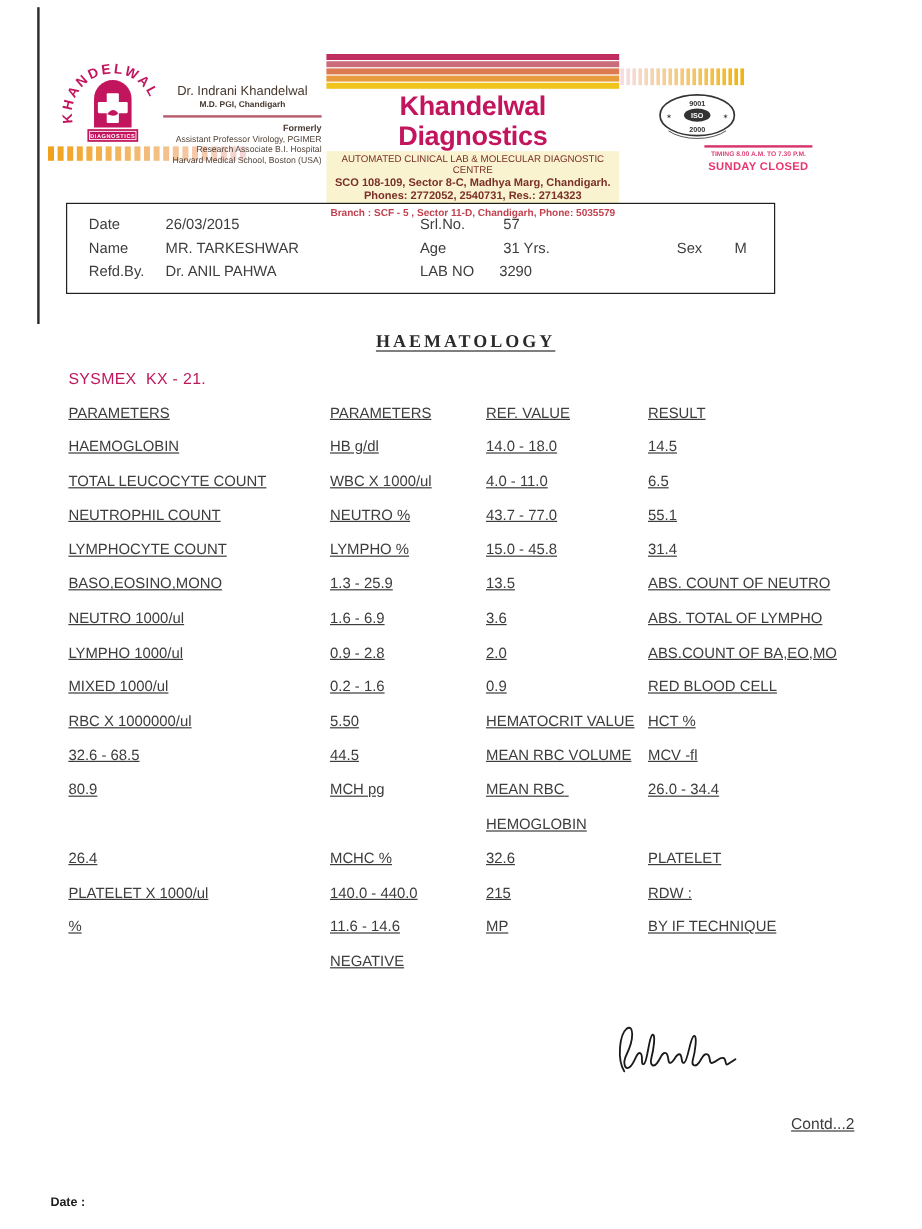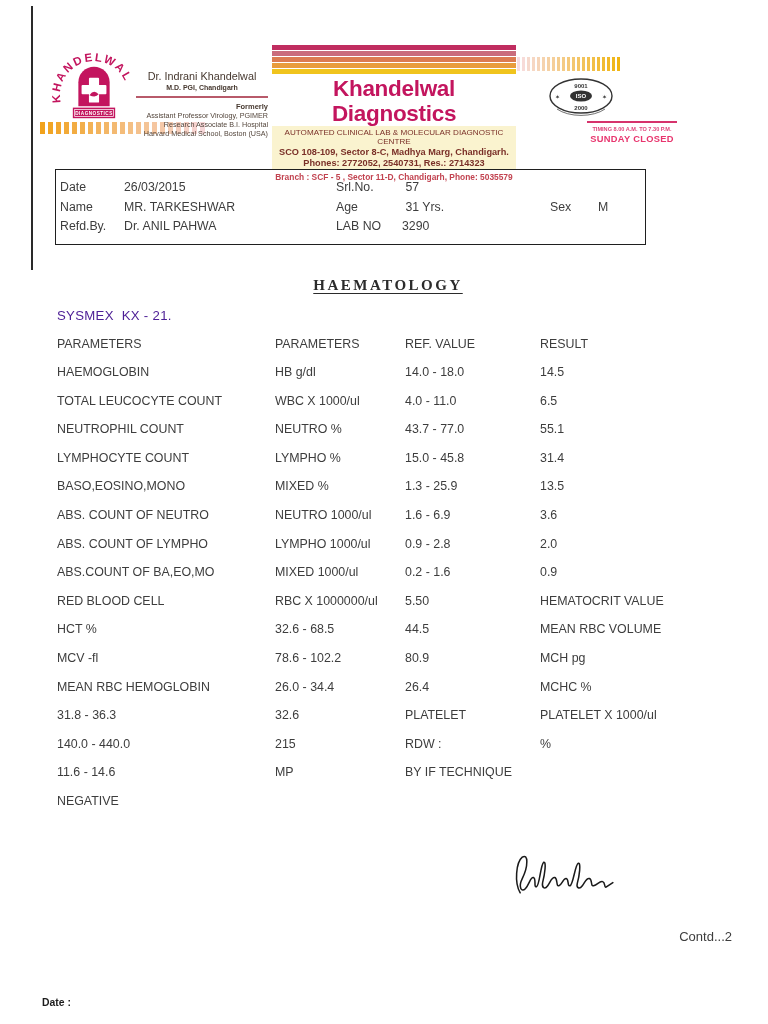--- a/index.html
+++ b/index.html
@@ -31,34 +31,34 @@
 
   .top-bars { position:absolute; left:517px; top:57px; width:104px; height:14px; display:flex; gap:2px; }
   .top-bars .bar { width:3px; height:14px; }
   .iso-wrap { position:absolute; left:547px; top:76px; width:68px; height:46px; }
   .timing { position:absolute; left:551px; top:121px; width:90px; text-align:center;margin-left:36px; }
   .timing .trule { height:1.6px; background:#d6336c; margin-bottom:3px; }
   .timing .hours { font-size:5.6px; font-weight:bold; color:#e0457b; }
   .timing .closed { font-size:9.3px; font-weight:bold; color:#e8356e; margin-top:2px; letter-spacing:.3px; }
 
   
-  .patient-box { position:absolute; left:55px; top:169px; width:591px; height:76px; border:1.4px solid #1f1f1f; padding:8px 0 0 4px; }
+  .patient-box { position:absolute; left:55px; top:169px; width:591px; height:76px; border:1.4px solid #1f1f1f; padding:8px 0 0 18px; }
   .patient-grid { display:grid; grid-template-columns:64px 212px 66px 148px 48px 1fr; font-size:12.3px; color:#3d3d3d; line-height:19.5px; white-space:pre-wrap; }
 
   
   .report-title { position:absolute; left:55px; top:277px; width:666px; text-align:center; font-family:"Liberation Serif", serif; font-size:15px; font-weight:600; letter-spacing:2.5px; color:#2b2b2b; text-decoration:underline; text-underline-offset:3px; }
-  .machine { position:absolute; left:57px; top:308px; font-size:13.2px; color:#4c1d95; letter-spacing:.3px; white-space:pre-wrap; }
+  .machine { position:absolute; left:57px; top:308px; font-size:13.2px; color:#be185d; letter-spacing:.3px; white-space:pre-wrap; }
 
   .lab-table { position:absolute; left:57px; top:330px; width:655px; color:#3d3d3d; }
-  .t-head, .t-body { display:grid; grid-template-columns:218px 130px 135px 1fr; }
+  .t-head, .t-body { display:grid; grid-template-columns:218px 130px 135px 1fr;text-decoration:underline; }
   .t-head .th { font-size:12.4px; line-height:28px; }
   .t-body .td { font-size:12.4px; line-height:28.6px; white-space:pre-wrap; }
 
   .signature { position:absolute; left:508px; top:852px; width:112px; height:46px; }
-  .contd { position:absolute; right:36px; top:929px; font-size:13px; color:#3d3d3d; }
+  .contd { position:absolute; right:56px; top:929px; font-size:13px; color:#3d3d3d;text-decoration:underline; }
 
   .note-block { position:absolute; left:42px; top:972px; width:692px; color:#1c1c1c; font-weight:bold; font-size:10.4px; line-height:12.4px; white-space:pre-wrap; }
 </style>
 </head>
 <body>
 
 <div class="page">
 
   <div class="scan-line"></div>
 
@@ -198,52 +198,49 @@
         <div class="td">6.5</div>
         <div class="td">NEUTROPHIL COUNT</div>
         <div class="td">NEUTRO %</div>
         <div class="td">43.7 - 77.0</div>
         <div class="td">55.1</div>
         <div class="td">LYMPHOCYTE COUNT</div>
         <div class="td">LYMPHO %</div>
         <div class="td">15.0 - 45.8</div>
         <div class="td">31.4</div>
         <div class="td">BASO,EOSINO,MONO</div>
-        <div class="td">MIXED %</div>
         <div class="td">1.3 - 25.9</div>
         <div class="td">13.5</div>
         <div class="td">ABS. COUNT OF NEUTRO</div>
         <div class="td">NEUTRO 1000/ul</div>
         <div class="td">1.6 - 6.9</div>
         <div class="td">3.6</div>
-        <div class="td">ABS. COUNT OF LYMPHO</div>
+        <div class="td">ABS. TOTAL OF LYMPHO</div>
         <div class="td">LYMPHO 1000/ul</div>
         <div class="td">0.9 - 2.8</div>
         <div class="td">2.0</div>
         <div class="td">ABS.COUNT OF BA,EO,MO</div>
         <div class="td">MIXED 1000/ul</div>
         <div class="td">0.2 - 1.6</div>
         <div class="td">0.9</div>
         <div class="td">RED BLOOD CELL</div>
         <div class="td">RBC X 1000000/ul</div>
         <div class="td">5.50</div>
         <div class="td">HEMATOCRIT VALUE</div>
         <div class="td">HCT %</div>
         <div class="td">32.6 - 68.5</div>
         <div class="td">44.5</div>
         <div class="td">MEAN RBC VOLUME</div>
         <div class="td">MCV -fl</div>
-        <div class="td">78.6 - 102.2</div>
         <div class="td">80.9</div>
         <div class="td">MCH pg</div>
         <div class="td">MEAN RBC HEMOGLOBIN</div>
         <div class="td">26.0 - 34.4</div>
         <div class="td">26.4</div>
         <div class="td">MCHC %</div>
-        <div class="td">31.8 - 36.3</div>
         <div class="td">32.6</div>
         <div class="td">PLATELET</div>
         <div class="td">PLATELET X 1000/ul</div>
         <div class="td">140.0 - 440.0</div>
         <div class="td">215</div>
         <div class="td">RDW :</div>
         <div class="td">%</div>
         <div class="td">11.6 - 14.6</div>
         <div class="td">MP</div>
         <div class="td">BY IF TECHNIQUE</div>

